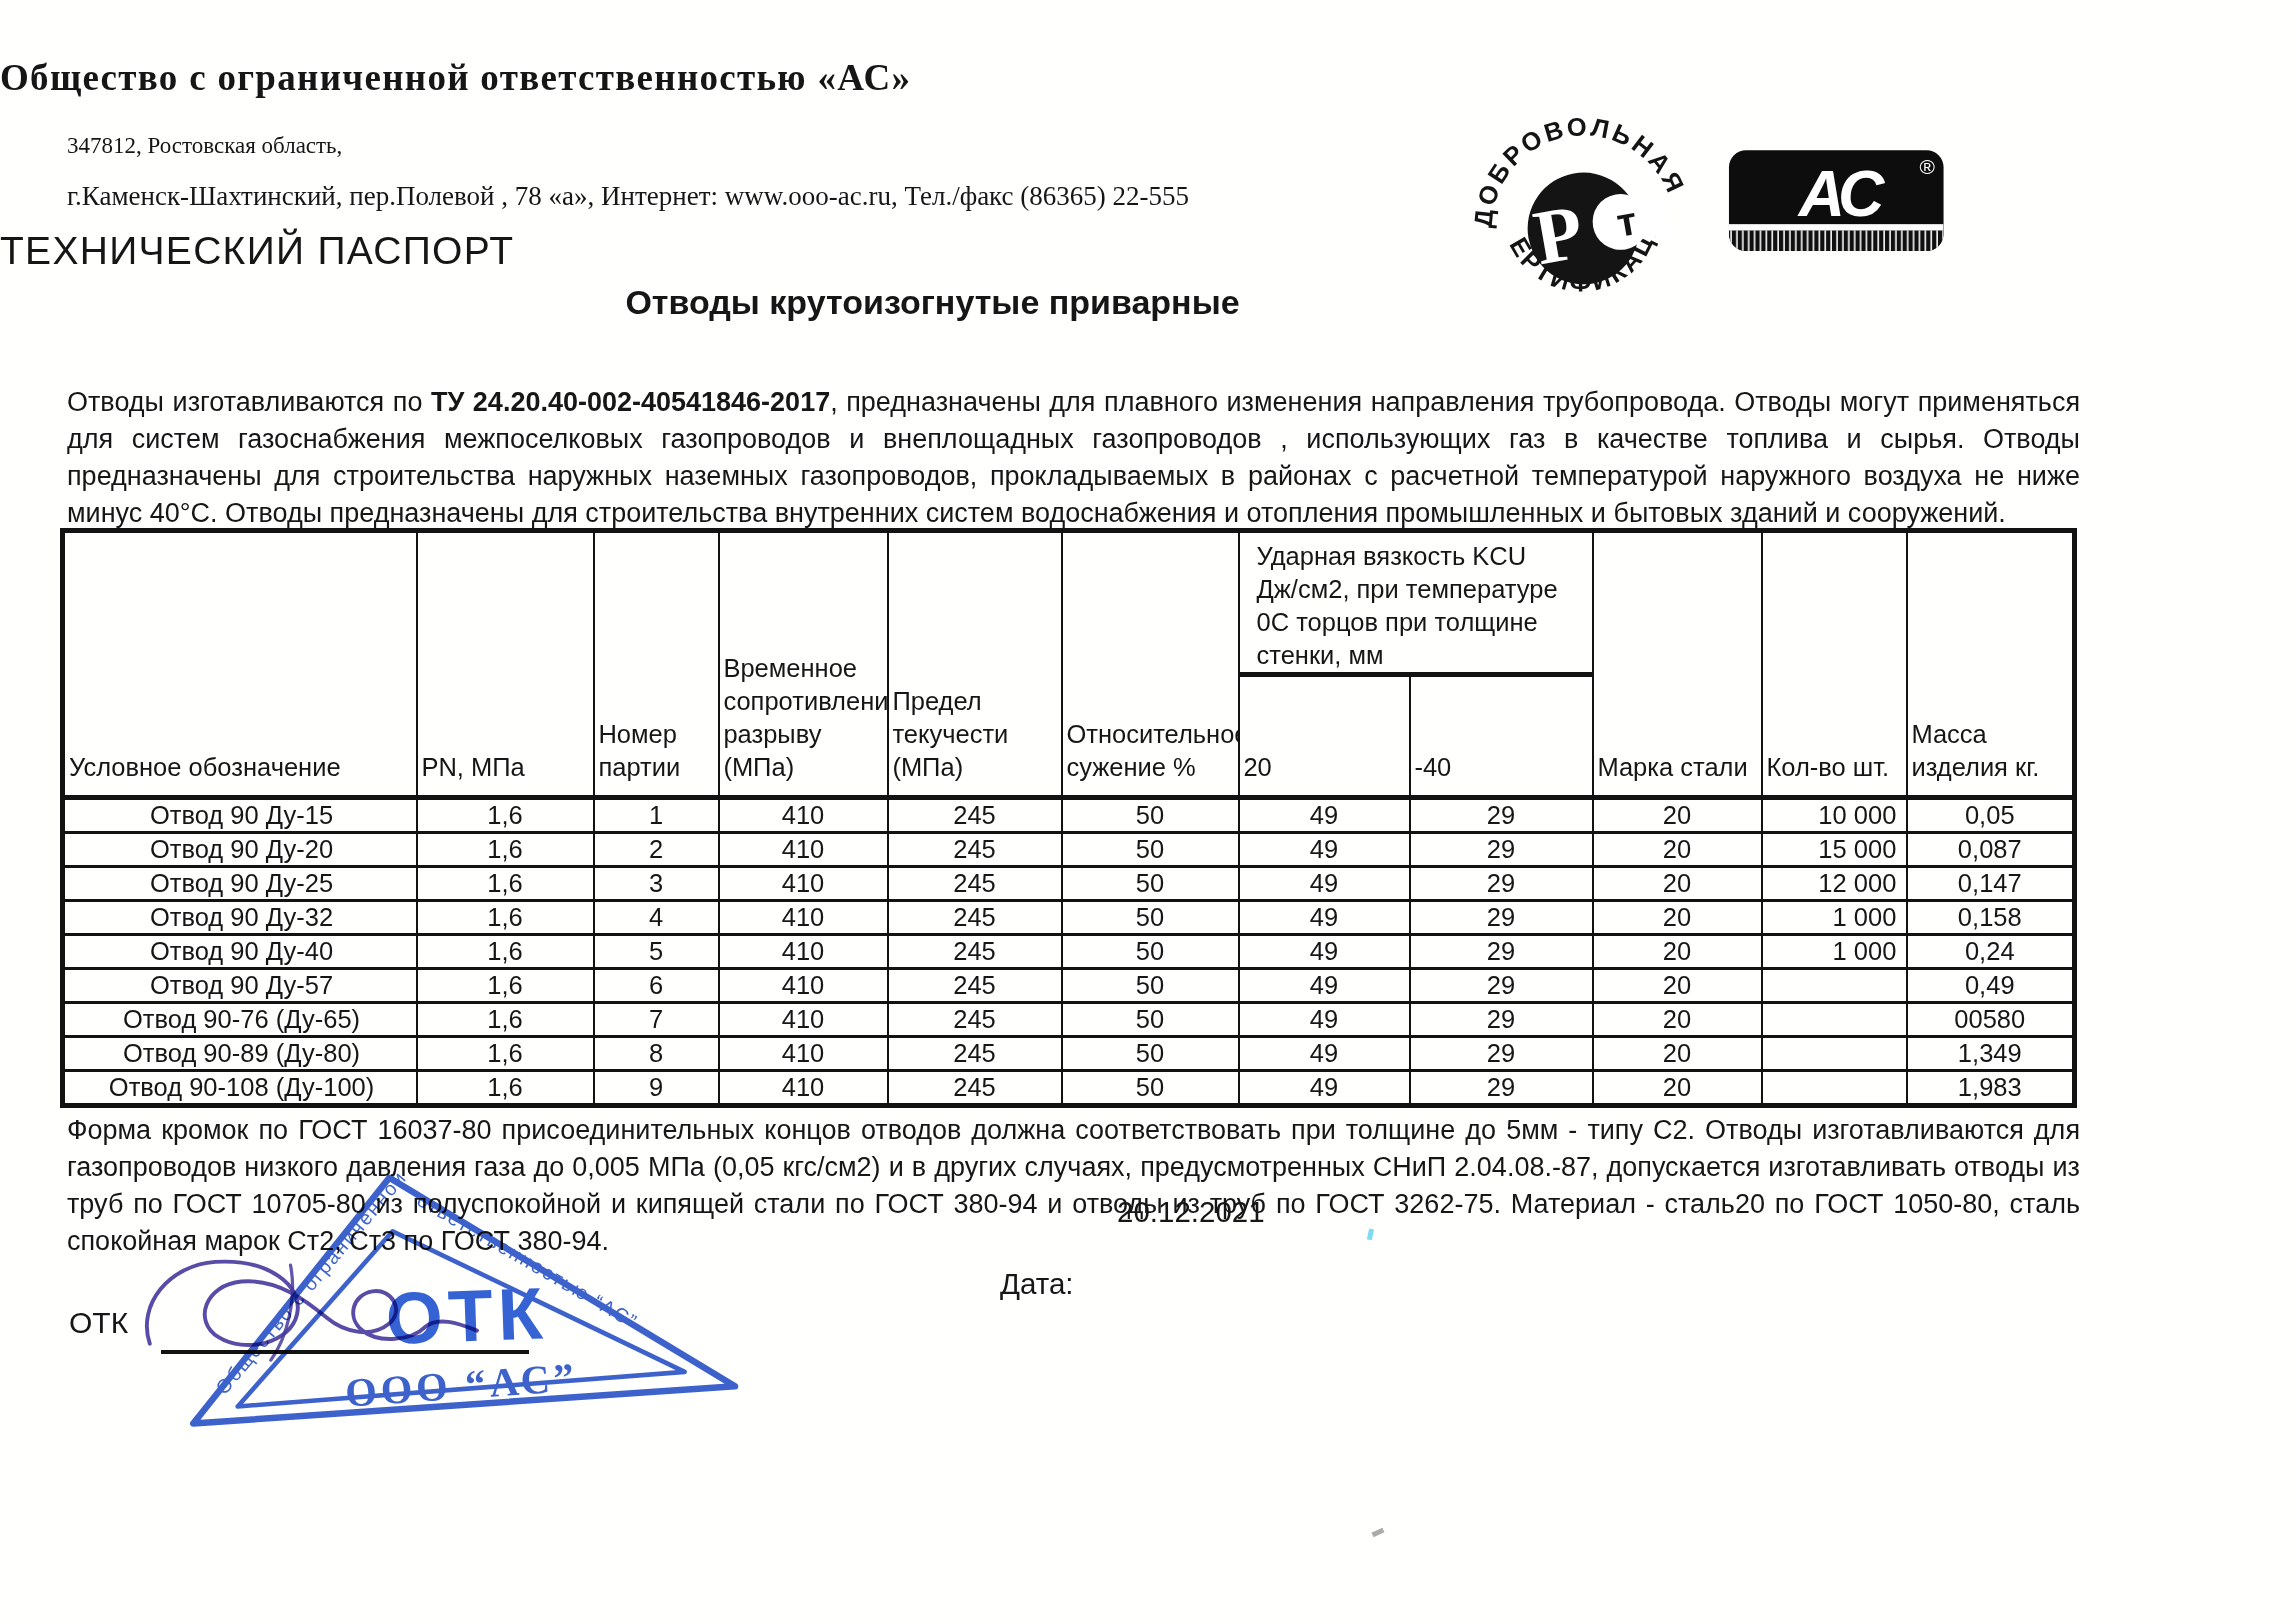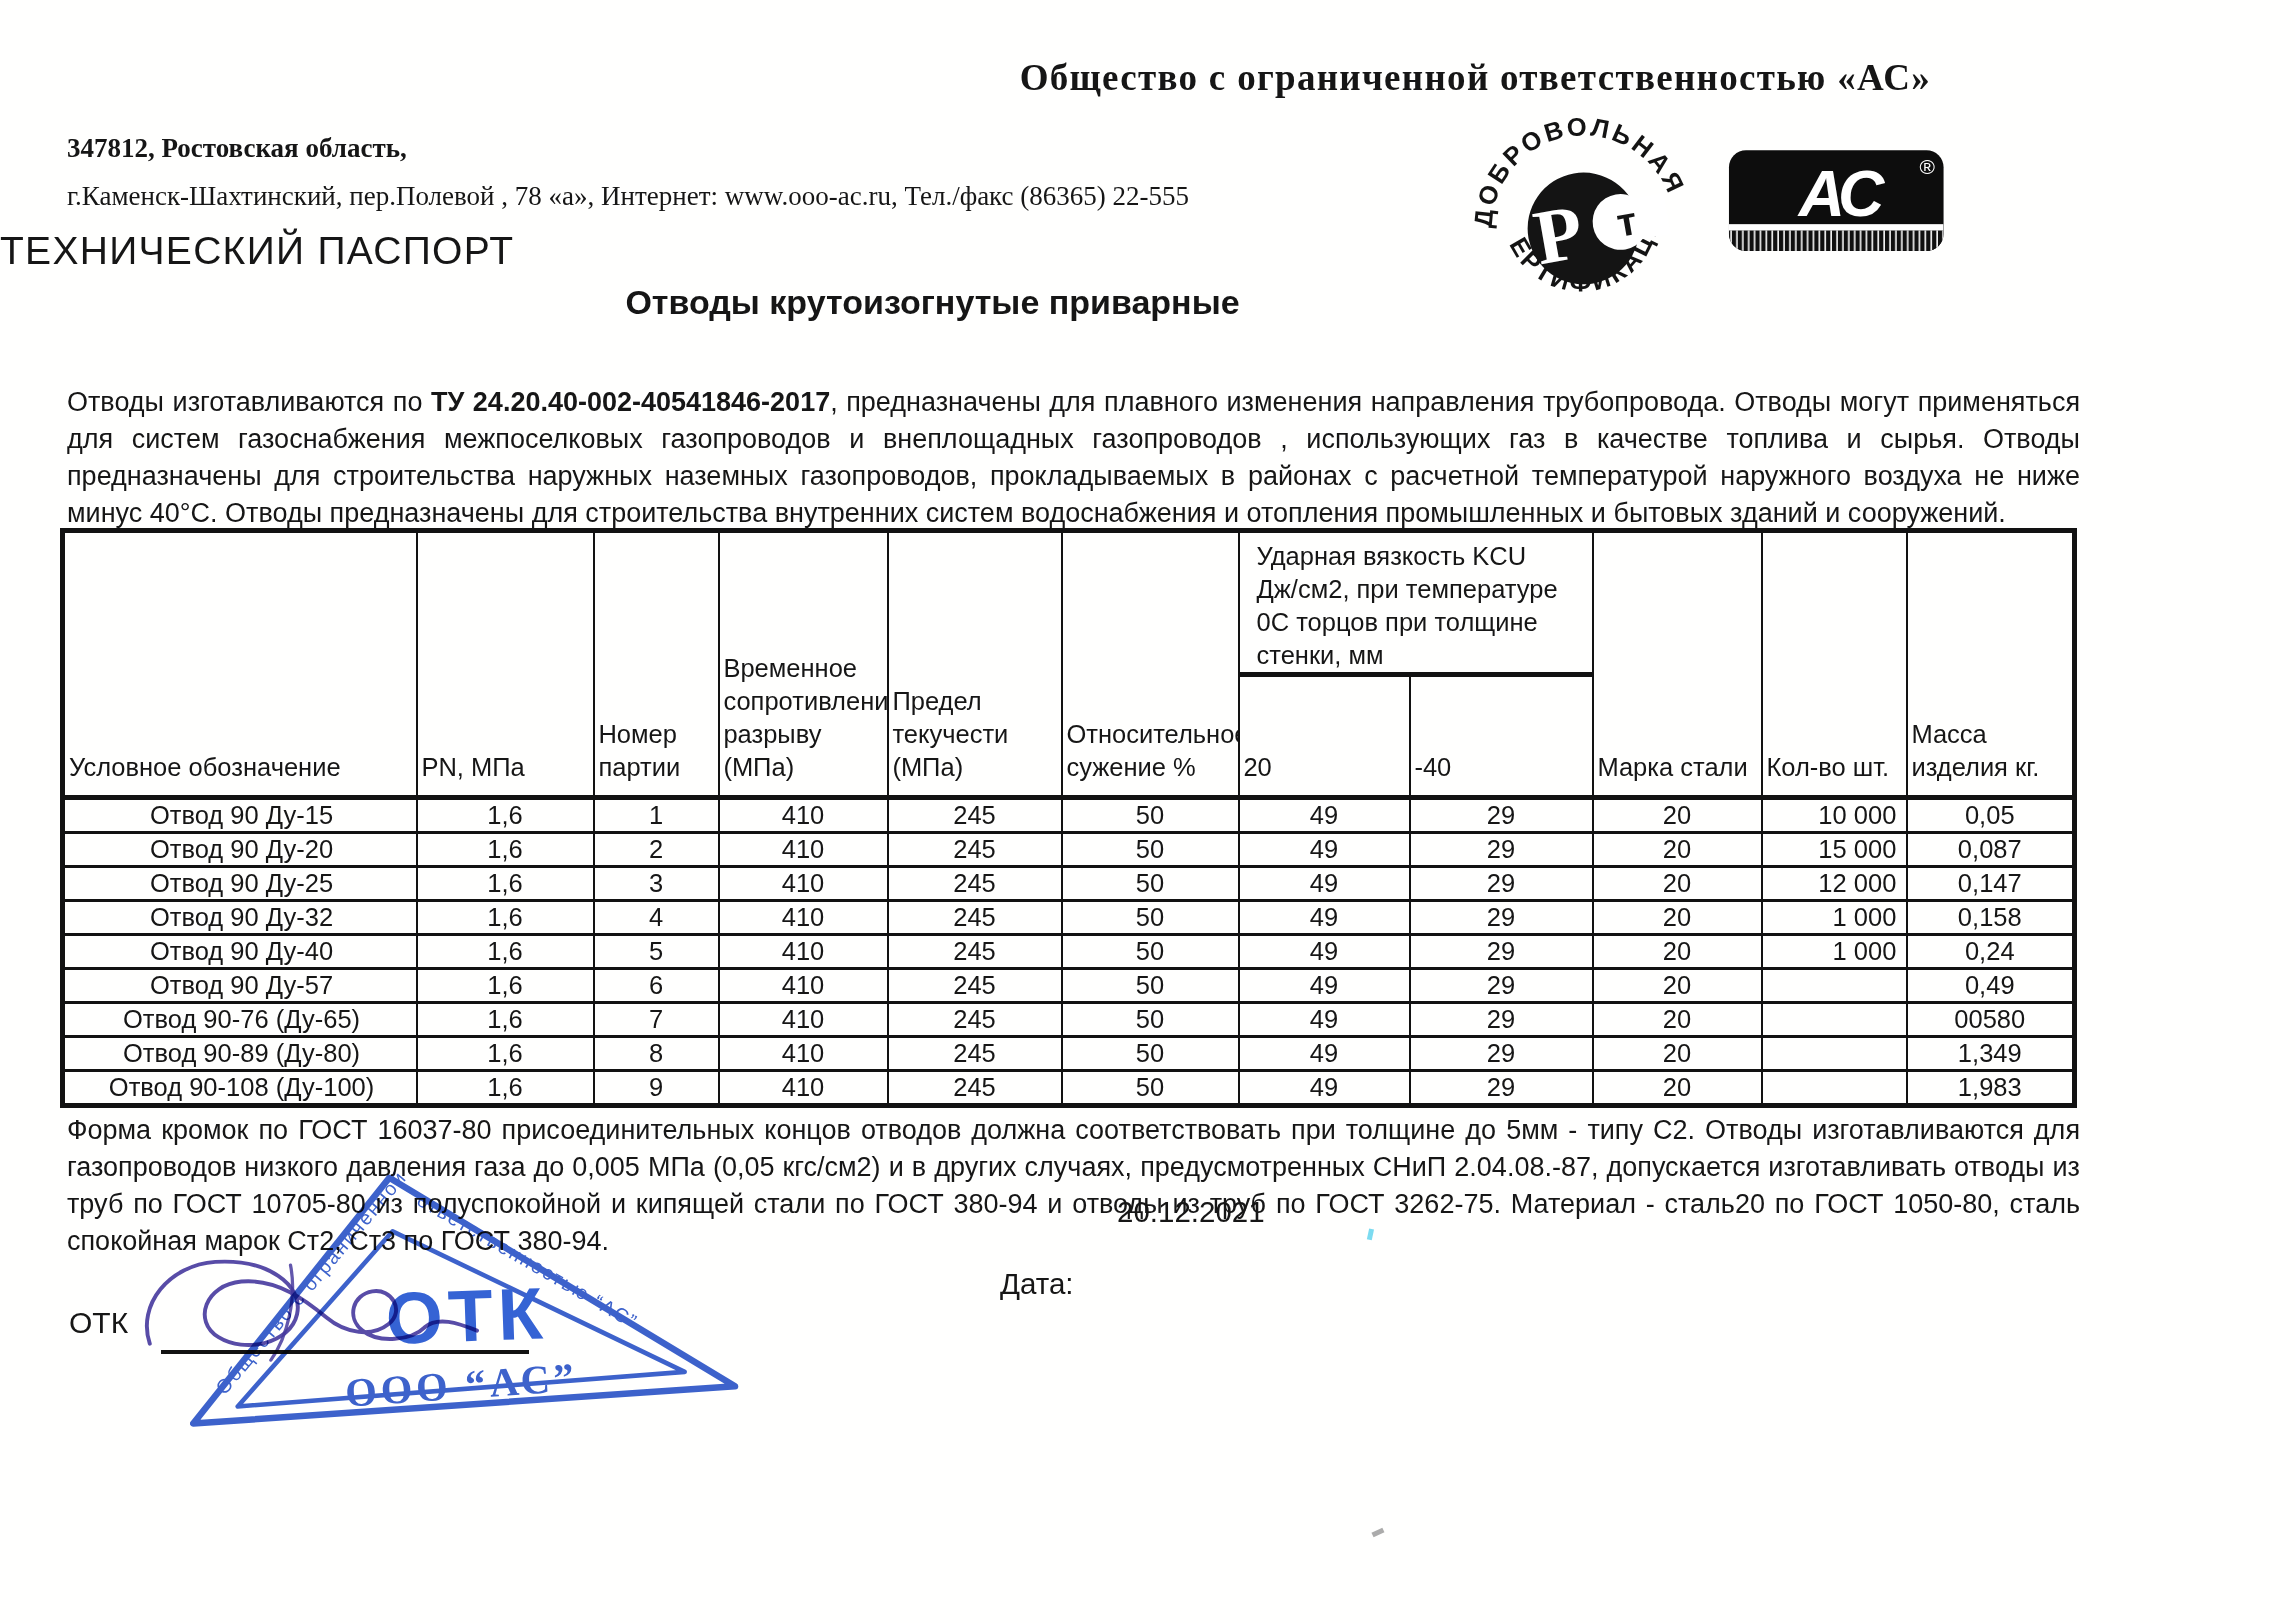--- a/index.html
+++ b/index.html
@@ -1,22 +1,22 @@
 <!DOCTYPE html>
 <html style="font-size:10.5px"><head>
 <meta charset="utf-8">
 <style>
   html,body{margin:0;padding:0;background:#ffffff;}
   #page{position:relative;width:2295px;height:1623px;background:#fffffe;overflow:hidden;
         font-family:"Liberation Sans","DejaVu Sans",sans-serif;color:#161616;}
   .serif{font-family:"Liberation Serif","DejaVu Serif",serif;}
 
-  .company-title{position:absolute;top:56px;left:0;width:1931px;text-align:right;
+  .company-title{position:absolute;top:56px;left:0;width:1931px;text-align:left;
                  font-size:37px;font-weight:bold;letter-spacing:1.3px;}
-  .addr1{position:absolute;top:133px;left:67px;font-size:27px;font-weight:bold;}
+  .addr1{position:absolute;top:133px;left:67px;font-size:23px;}
   .addr2{position:absolute;top:181px;left:67px;font-size:27px;}
   .doc-title{position:absolute;top:229px;left:0;width:1964px;text-align:left;
              font-size:39px;letter-spacing:1.3px;}
   .doc-subtitle{position:absolute;top:283px;left:0;width:1865px;text-align:center;
                 font-size:34px;font-weight:bold;}
   .intro{position:absolute;top:357px;left:67px;width:2013px;font-size:27px;
          line-height:37px;text-align:justify;}
   .intro b{font-weight:bold;}
 
   .spec-table{position:absolute;top:528px;left:60px;width:2014px;border-collapse:collapse;

